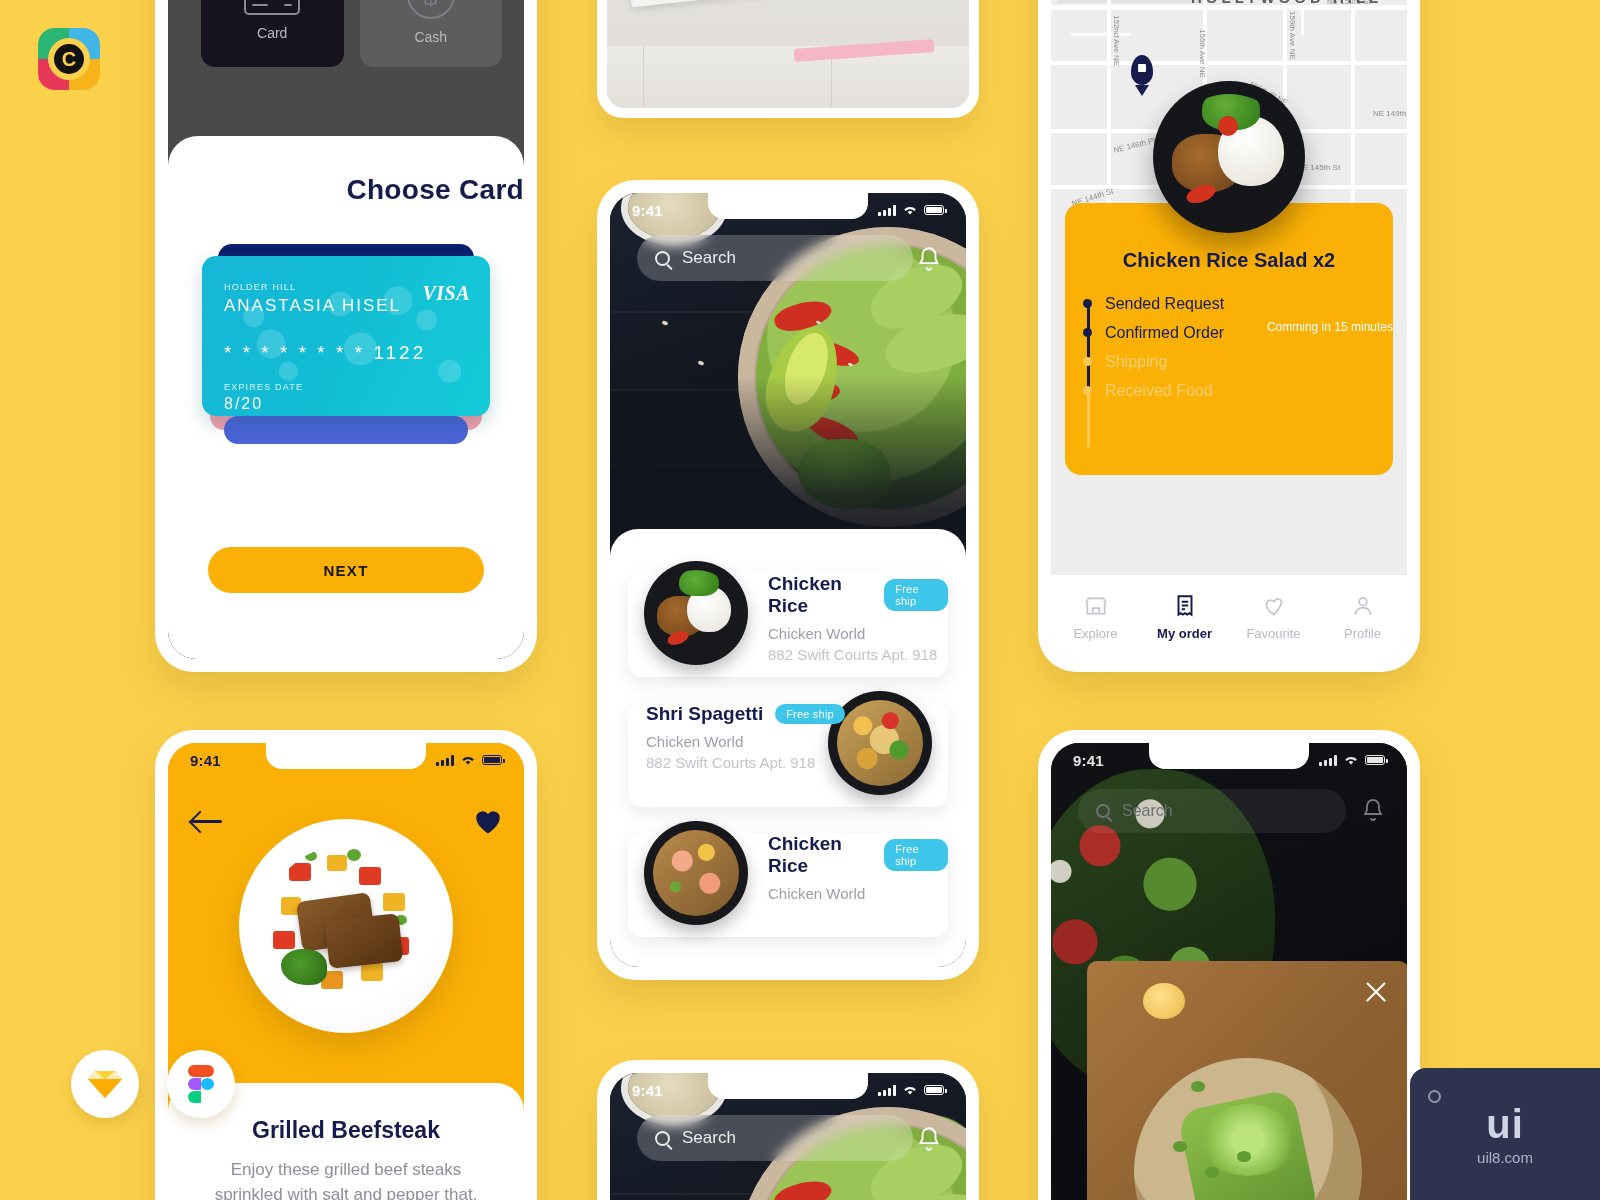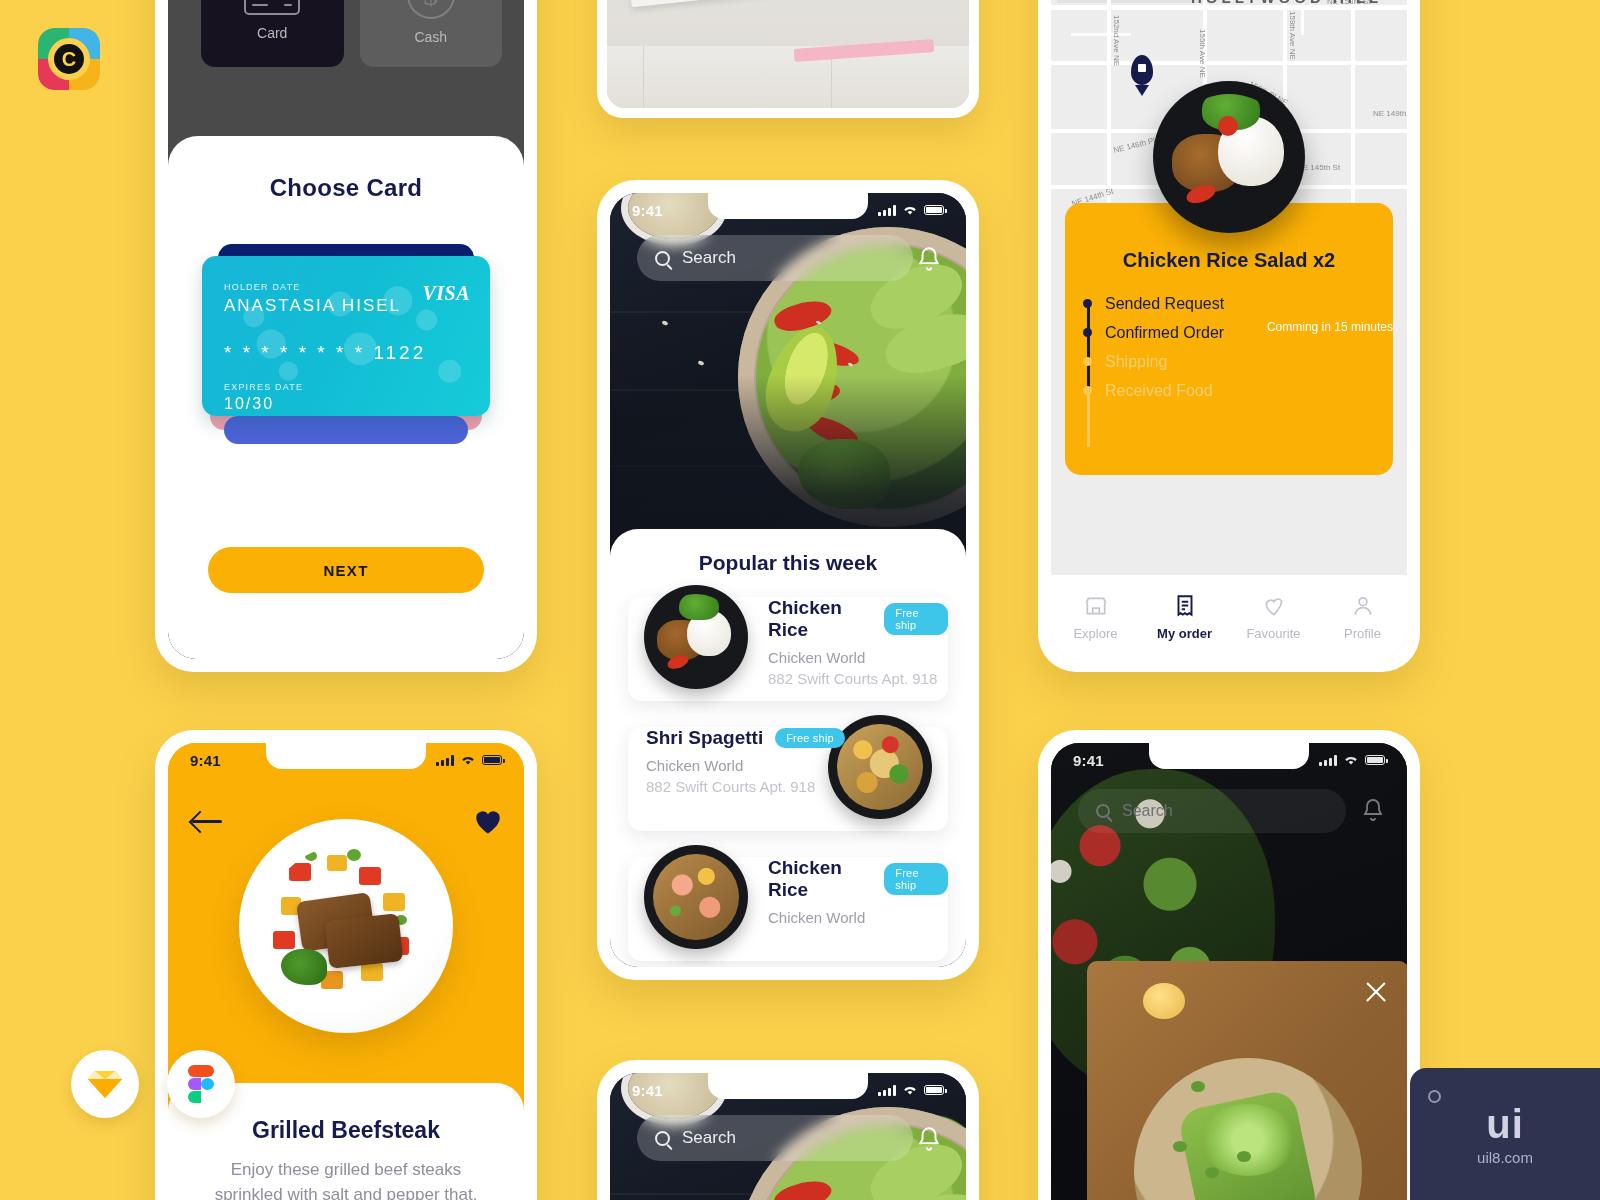--- a/index.html
+++ b/index.html
@@ -71,22 +71,22 @@
     display:flex; align-items:center; justify-content:space-between;
     color:#1d1d26; font-size:20px; letter-spacing:.4px;
   }
   .visa-row .tick { font-size:24px; color:#1d1d26; align-self:flex-end; margin-top:18px;}
 
   .sheet {
     position:absolute; left:0; right:0; bottom:0; top:213px;
     background:#fff; border-top-left-radius:30px; border-top-right-radius:30px;
   }
   .sheet h2 {
-    text-align:center; margin-top:38px;
-    font-size:24px; color:#161b4e; font-weight:bold; letter-spacing:.3px;
+    text-align:right; margin-top:38px;
+    font-size:28px; color:#161b4e; font-weight:bold; letter-spacing:.3px;
   }
   .card-stack { position:absolute; left:26px; right:26px; top:108px; height:200px; }
   .stack-layer { position:absolute; left:24px; right:24px; border-radius:14px; }
   .layer-blue-back { top:0; height:46px; background:#0b1f6e; }
   .layer-pink { bottom:14px; height:34px; background:#f4a0ad; left:16px; right:16px; }
   .layer-indigo { bottom:0; height:28px; background:#4b63d6; left:30px; right:30px; }
   .credit-card {
     position:absolute; left:8px; right:8px; top:12px; height:160px;
     border-radius:14px; overflow:hidden;
     background:linear-gradient(115deg,#17b6d8 0%,#12bcd4 45%,#16cbd9 100%);
@@ -423,26 +423,26 @@
       <div class="sheet">
         <h2>Choose Card</h2>
 
         <div class="card-stack">
           <div class="stack-layer layer-blue-back"></div>
           <div class="stack-layer layer-pink"></div>
           <div class="stack-layer layer-indigo"></div>
 
           <div class="credit-card">
             <div class="cc-map"></div>
-            <div class="cc-label cc-holder-l">HOLDER DATE</div>
+            <div class="cc-label cc-holder-l">HOLDER HILL</div>
             <div class="cc-val cc-holder-v">ANASTASIA HISEL</div>
             <div class="cc-visa">VISA</div>
             <div class="cc-val cc-num">* * * *   * * * *   1122</div>
             <div class="cc-label cc-exp-l">EXPIRES DATE</div>
-            <div class="cc-val cc-exp-v">10/30</div>
+            <div class="cc-val cc-exp-v">8/20</div>
           </div>
         </div>
 
         <button class="next-btn">NEXT</button>
       </div>
     </div>
   </div>
 
   <div id="card-cookbook">
     <div class="cookbook-photo">
@@ -509,21 +509,20 @@
         <svg viewBox="0 0 24 26" fill="none" stroke="#fff" stroke-width="1.8">
             <path d="M12 3a6 6 0 0 0-6 6v4l-2 4h16l-2-4V9a6 6 0 0 0-6-6z"></path>
             <path d="M10 21a2 2 0 0 0 4 0"></path>
           </svg>
       </div>
 
       <div class="rest-name">Capi Restaurant</div>
       <div class="rest-addr">882 Swift Courts Apt. 918</div>
 
       <div class="popular-sheet">
-        <h3>Popular this week</h3>
 
         <div class="food-list">
 
           <div class="food-item">
             <div class="food-card"></div>
             <div class="food-thumb left">
               <div class="ft-in">
                   <div class="ft-meat"></div>
                   <div class="ft-rice"></div>
                   <div class="ft-herb"></div>

